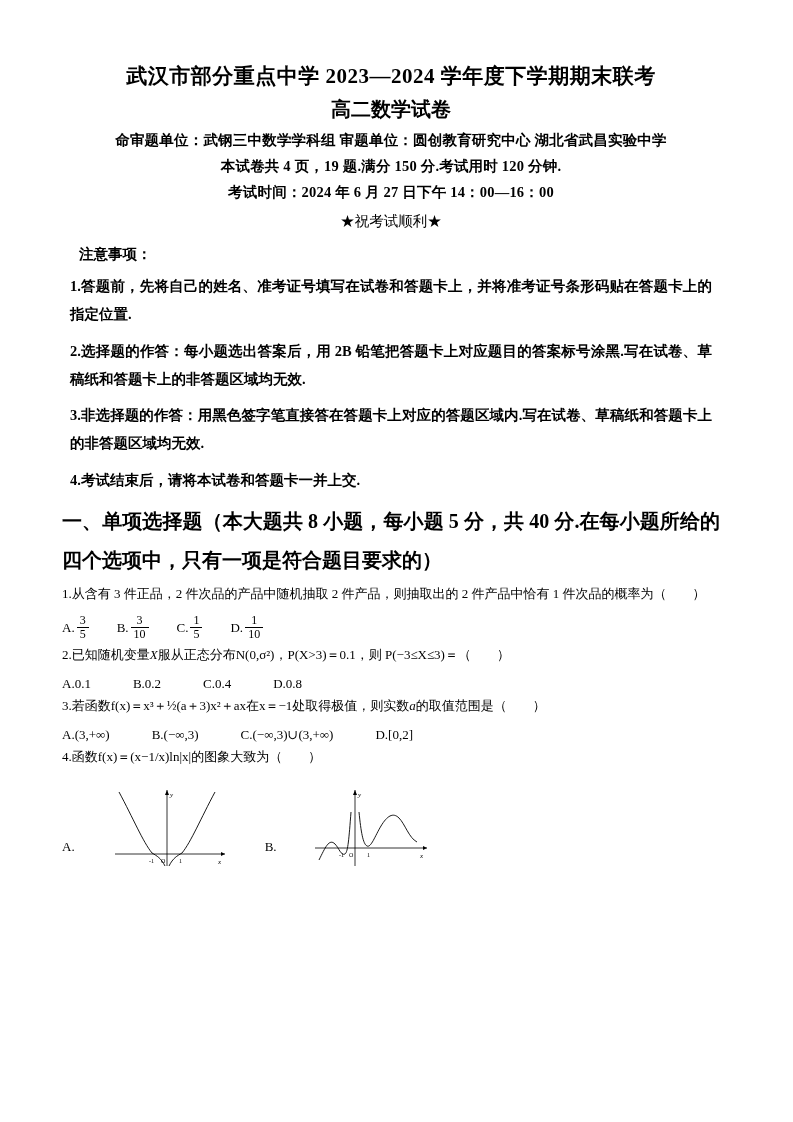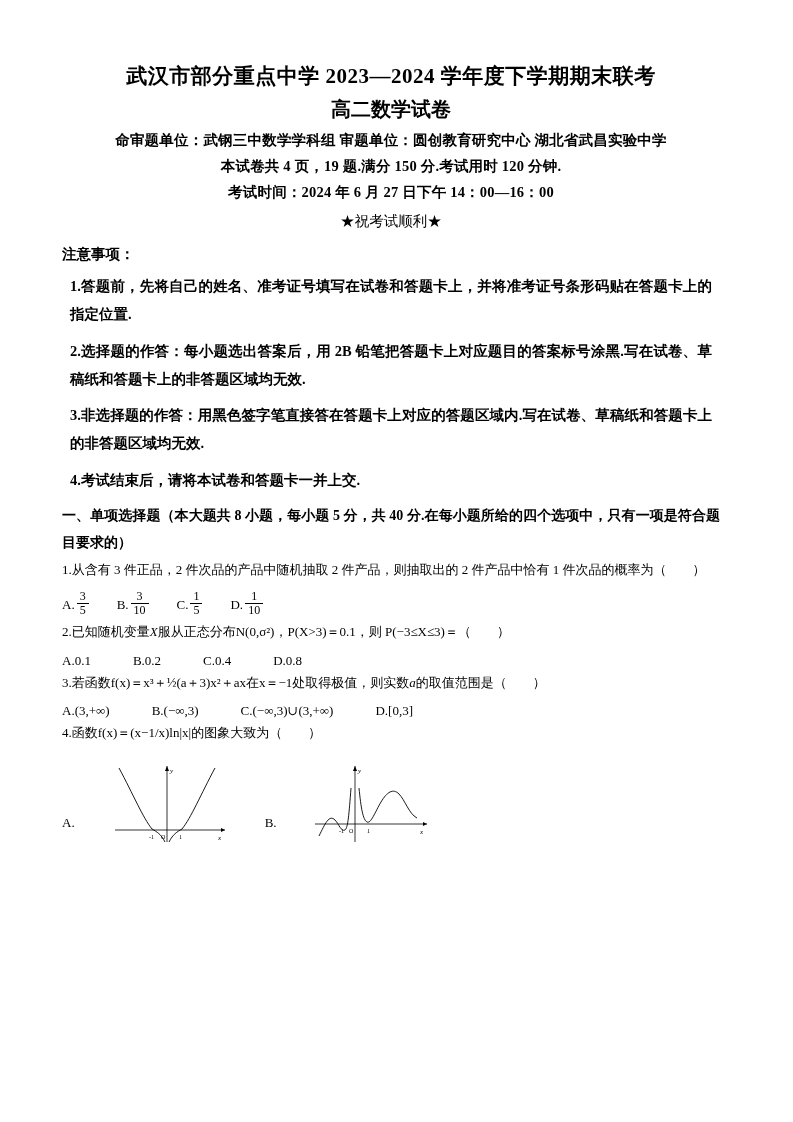--- a/index.html
+++ b/index.html
@@ -45,31 +45,31 @@
   }
   .wish {
     text-align: center;
     font-size: 14.5px;
     font-weight: normal;
     margin: 10px 0 14px 0;
   }
   .notice-head {
     font-size: 14.5px;
     font-weight: bold;
-    margin: 10px 0 8px 0;
+    margin: 10px 0 8px 17px;
   }
   .notice-item {
     font-size: 14.5px;
     font-weight: bold;
     line-height: 1.95;
     margin: 8px;
     text-align: justify;
   }
   .section-head {
-    font-size: 14px;
+    font-size: 20px;
     font-weight: bold;
     line-height: 1.95;
     margin-top: 6px;
     text-align: justify;
   }
   .q {
     font-size: 13px;
     line-height: 1.9;
     margin-top: 2px;
     text-align: justify;
@@ -173,21 +173,21 @@
     <span class="opt">D.0.8</span>
   </div>
 
   <div class="q">
     <span>3.若函数</span><span>f(x)＝x³＋½(a＋3)x²＋ax</span><span>在</span><span>x＝−1</span><span>处取得极值，则实数</span><i class="v">a</i><span>的取值范围是（　　）</span>
   </div>
   <div class="q-opts wide">
     <span class="opt">A.(3,+∞)</span>
     <span class="opt">B.(−∞,3)</span>
     <span class="opt">C.(−∞,3)∪(3,+∞)</span>
-    <span class="opt">D.[0,3]</span>
+    <span class="opt">D.[0,2]</span>
   </div>
 
   <div class="q">
     <span>4.函数</span><span>f(x)＝(x−1/x)ln|x|</span><span>的图象大致为（　　）</span>
   </div>
 
   <div class="graphs">
     <span class="graph-label">A.</span>
     <span>
       <svg width="130" height="90" viewBox="0 0 130 90">

